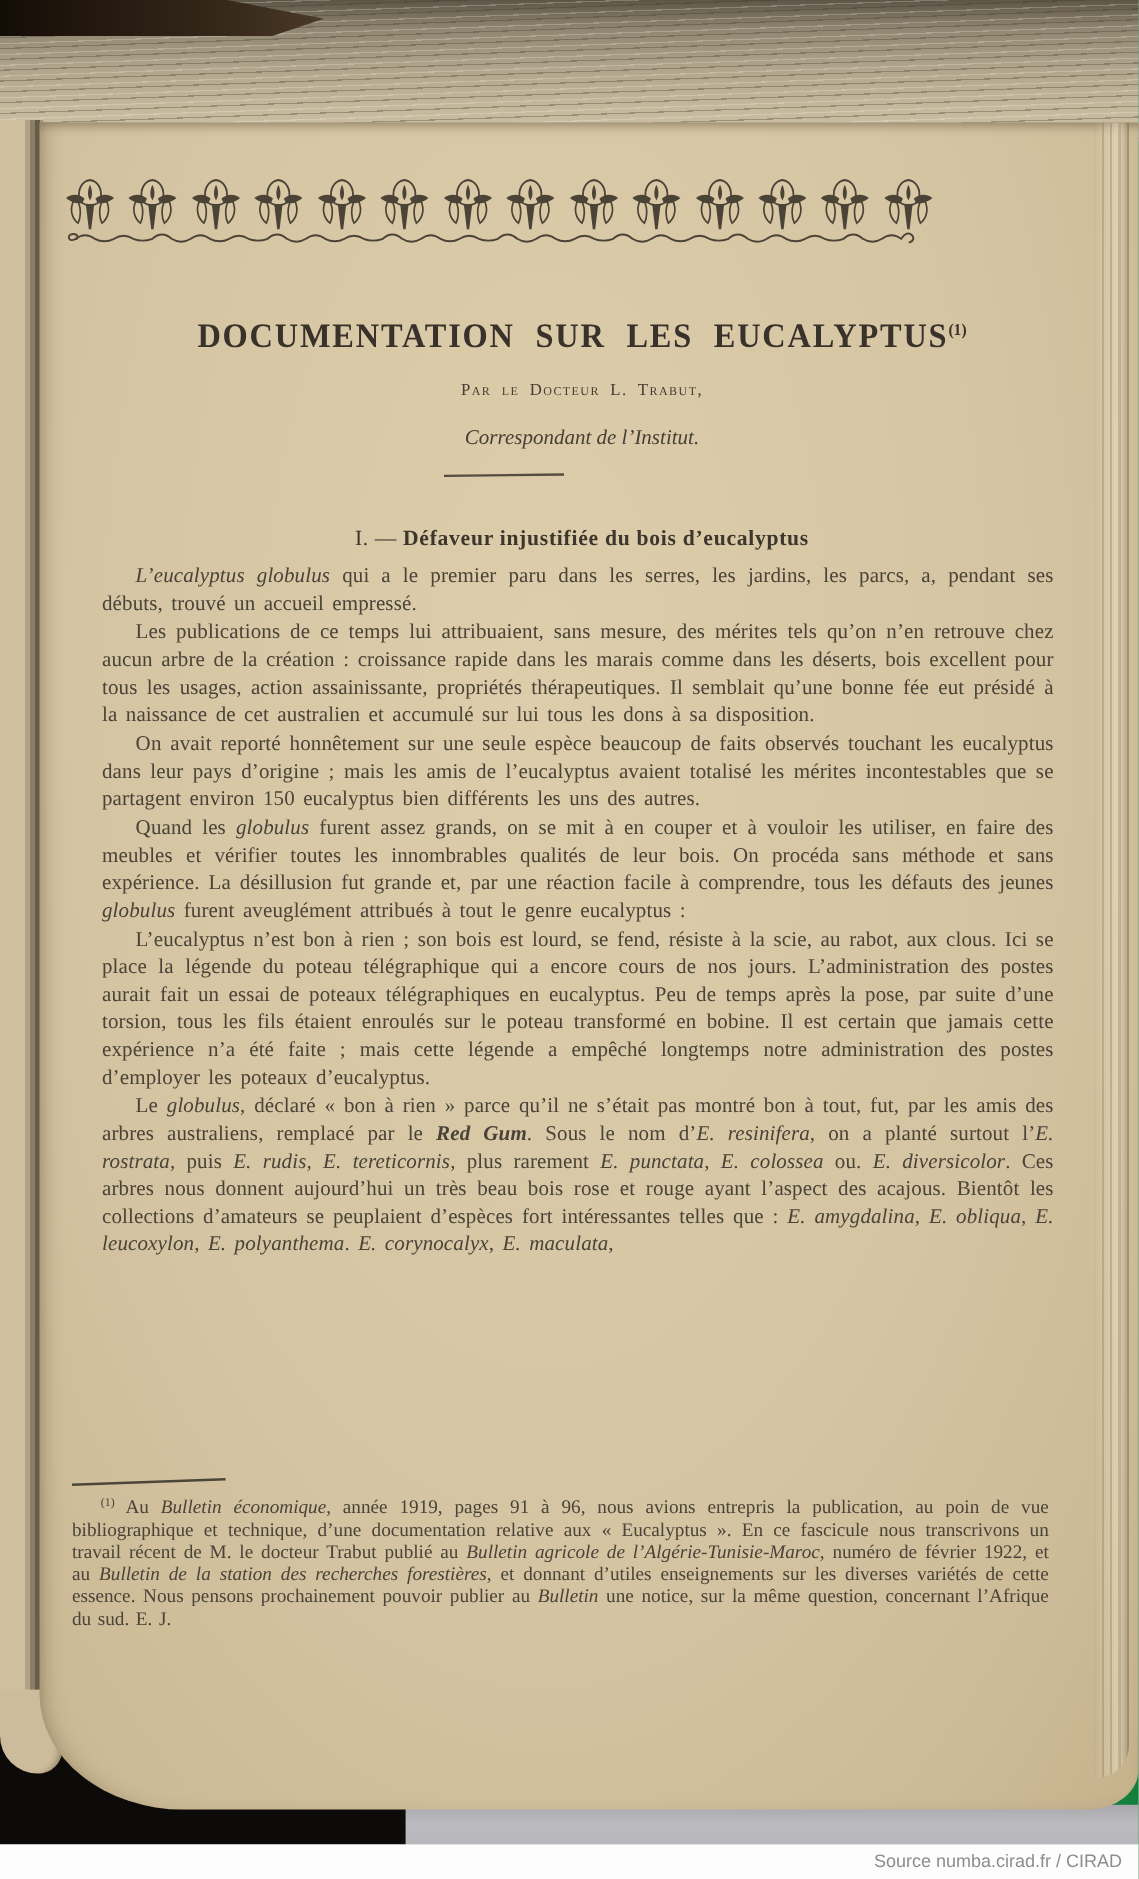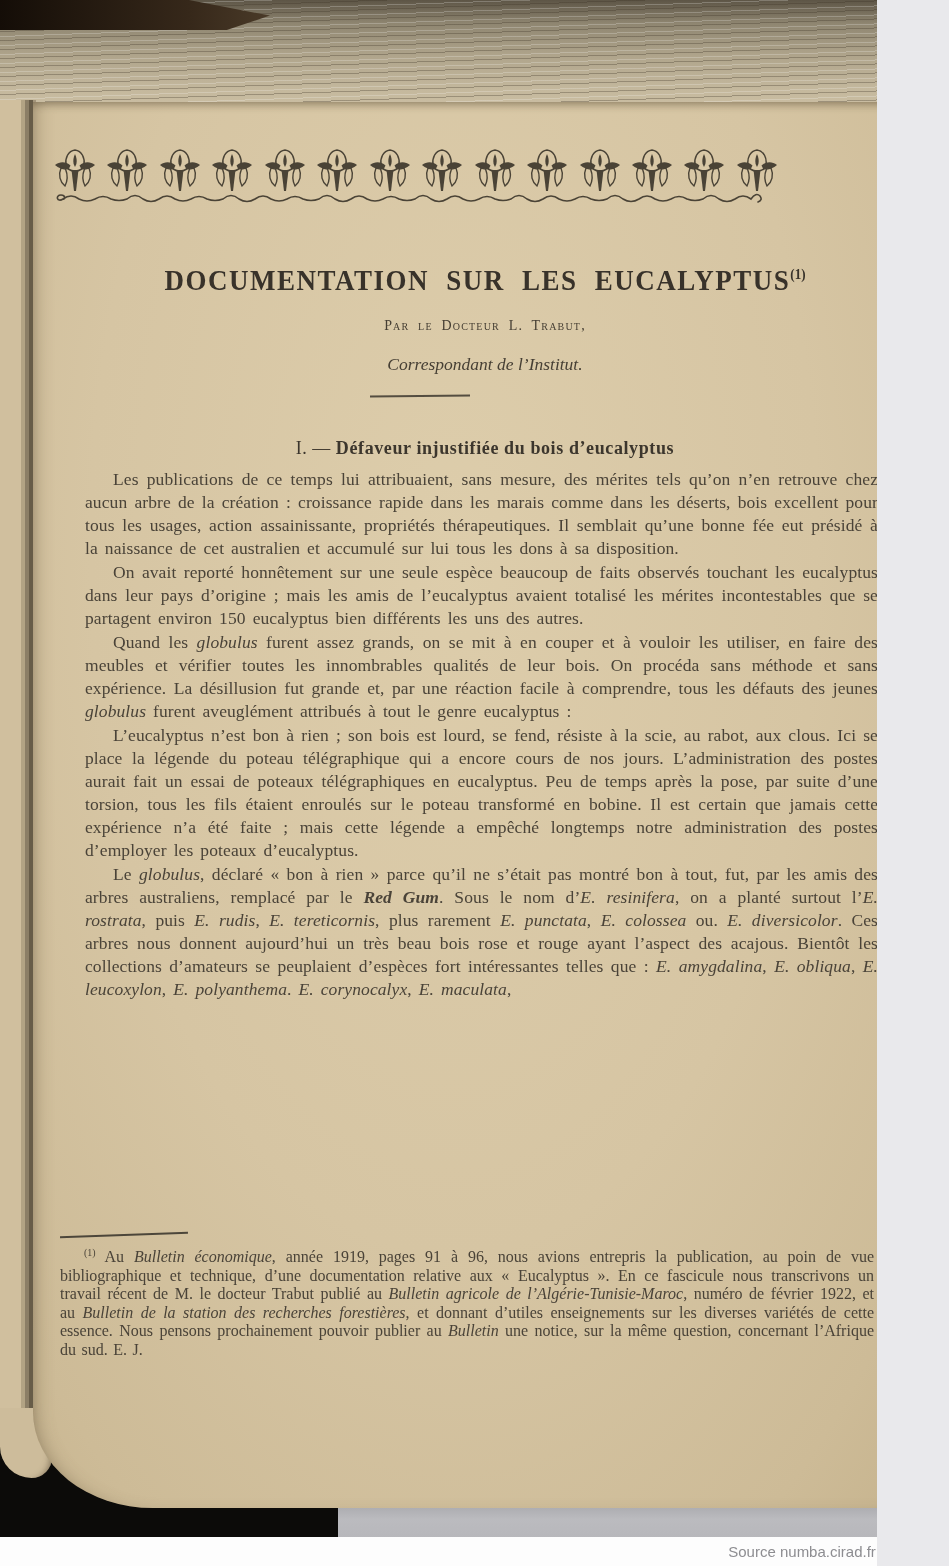--- a/index.html
+++ b/index.html
@@ -1,16 +1,16 @@
 <!DOCTYPE html>
 <html lang="fr"><head>
 <meta charset="utf-8">
 <style>
   html,body{margin:0;padding:0;background:#e9e9ec;}
-  .photo{position:relative;width:877px;height:1566px;overflow:hidden;background:#15803d;
+  .photo{position:relative;width:949px;height:1566px;overflow:hidden;background:#15803d;
          font-family:"Liberation Serif", serif;text-decoration:underline;}
 
   
   .top-edges{position:absolute;left:0;top:0;width:949px;height:118px;
     background:
       repeating-linear-gradient(178deg, rgba(255,255,255,.22) 0 1px, rgba(0,0,0,0) 1px 4px,
                                 rgba(62,52,38,.32) 4px 5px, rgba(0,0,0,0) 5px 9px),
       linear-gradient(180deg,#5d5546 0%,#8f8671 20%,#b0a58c 48%,#c4b89d 76%,#cfc2a6 100%);}
   .dark-corner{position:absolute;left:0;top:0;width:270px;height:30px;
     background:linear-gradient(90deg,#140d07,#36281a 70%,#4a3a28);
@@ -154,20 +154,21 @@
 
     <div class="content">
       <h1 class="title"><span>DOCUMENTATION SUR LES EUCALYPTUS</span><sup>(1)</sup></h1>
       <p class="byline">Par le Docteur L. Trabut,</p>
       <p class="byline-sub">Correspondant de l’Institut.</p>
       <div class="rule"></div>
       <h2 class="heading"><span class="hd-prefix">I. — </span><span class="hd-text">Défaveur injustifiée du bois d’eucalyptus</span></h2>
     </div>
 
     <div class="body">
+        <p><span class="it">L’eucalyptus globulus</span><span> qui a le premier paru dans les serres, les jardins, les parcs, a, pendant ses débuts, trouvé un accueil empressé.</span></p>
         <p><span>Les publications de ce temps lui attribuaient, sans mesure, des mérites tels qu’on n’en retrouve chez aucun arbre de la création : croissance rapide dans les marais comme dans les déserts, bois excellent pour tous les usages, action assainissante, propriétés thérapeutiques. Il semblait qu’une bonne fée eut présidé à la naissance de cet australien et accumulé sur lui tous les dons à sa disposition.</span></p>
         <p><span>On avait reporté honnêtement sur une seule espèce beaucoup de faits observés touchant les eucalyptus dans leur pays d’origine ; mais les amis de l’eucalyptus avaient totalisé les mérites incontestables que se partagent environ 150 eucalyptus bien différents les uns des autres.</span></p>
         <p><span>Quand les </span><span class="it">globulus</span><span> furent assez grands, on se mit à en couper et à vouloir les utiliser, en faire des meubles et vérifier toutes les innombrables qualités de leur bois. On procéda sans méthode et sans expérience. La désillusion fut grande et, par une réaction facile à comprendre, tous les défauts des jeunes </span><span class="it">globulus</span><span> furent aveuglément attribués à tout le genre eucalyptus :</span></p>
         <p><span>L’eucalyptus n’est bon à rien ; son bois est lourd, se fend, résiste à la scie, au rabot, aux clous. Ici se place la légende du poteau télégraphique qui a encore cours de nos jours. L’administration des postes aurait fait un essai de poteaux télégraphiques en eucalyptus. Peu de temps après la pose, par suite d’une torsion, tous les fils étaient enroulés sur le poteau transformé en bobine. Il est certain que jamais cette expérience n’a été faite ; mais cette légende a empêché longtemps notre administration des postes d’employer les poteaux d’eucalyptus.</span></p>
         <p><span>Le </span><span class="it">globulus</span><span>, déclaré « bon à rien » parce qu’il ne s’était pas montré bon à tout, fut, par les amis des arbres australiens, remplacé par le </span><span class="it bd">Red Gum</span><span>. Sous le nom d’</span><span class="it">E. resinifera</span><span>, on a planté surtout l’</span><span class="it">E. rostrata</span><span>, puis </span><span class="it">E. rudis</span><span>, </span><span class="it">E. tereticornis</span><span>, plus rarement </span><span class="it">E. punctata</span><span>, </span><span class="it">E. colossea</span><span> ou. </span><span class="it">E. diversicolor</span><span>. Ces arbres nous donnent aujourd’hui un très beau bois rose et rouge ayant l’aspect des acajous. Bientôt les collections d’amateurs se peuplaient d’espèces fort intéressantes telles que : </span><span class="it">E. amygdalina</span><span>, </span><span class="it">E. obliqua</span><span>, </span><span class="it">E. leucoxylon</span><span>, </span><span class="it">E. polyanthema</span><span>. </span><span class="it">E. corynocalyx</span><span>, </span><span class="it">E. maculata</span><span>,</span></p>
       </div>
 
     <div class="footnote-rule"></div>
     <p class="footnote"><sup>(1)</sup><span> Au </span><span class="it">Bulletin économique</span><span>, année 1919, pages 91 à 96, nous avions entrepris la publication, au poin de vue bibliographique et technique, d’une documentation relative aux « Eucalyptus ». En ce fascicule nous transcrivons un travail récent de M. le docteur Trabut publié au </span><span class="it">Bulletin agricole de l’Algérie-Tunisie-Maroc</span><span>, numéro de février 1922, et au </span><span class="it">Bulletin de la station des recherches forestières</span><span>, et donnant d’utiles enseignements sur les diverses variétés de cette essence. Nous pensons prochainement pouvoir publier au </span><span class="it">Bulletin</span><span> une notice, sur la même question, concernant l’Afrique du sud. E. J.</span></p>
   </div>

